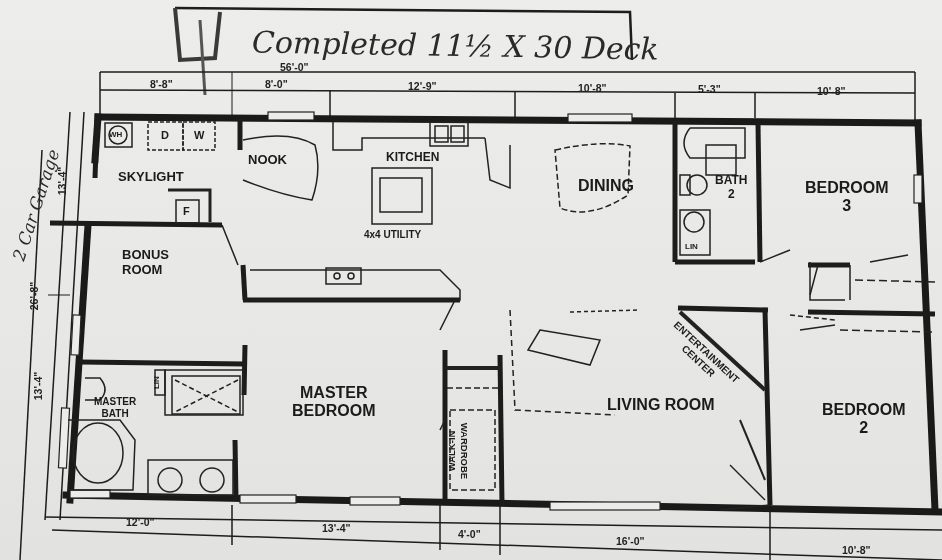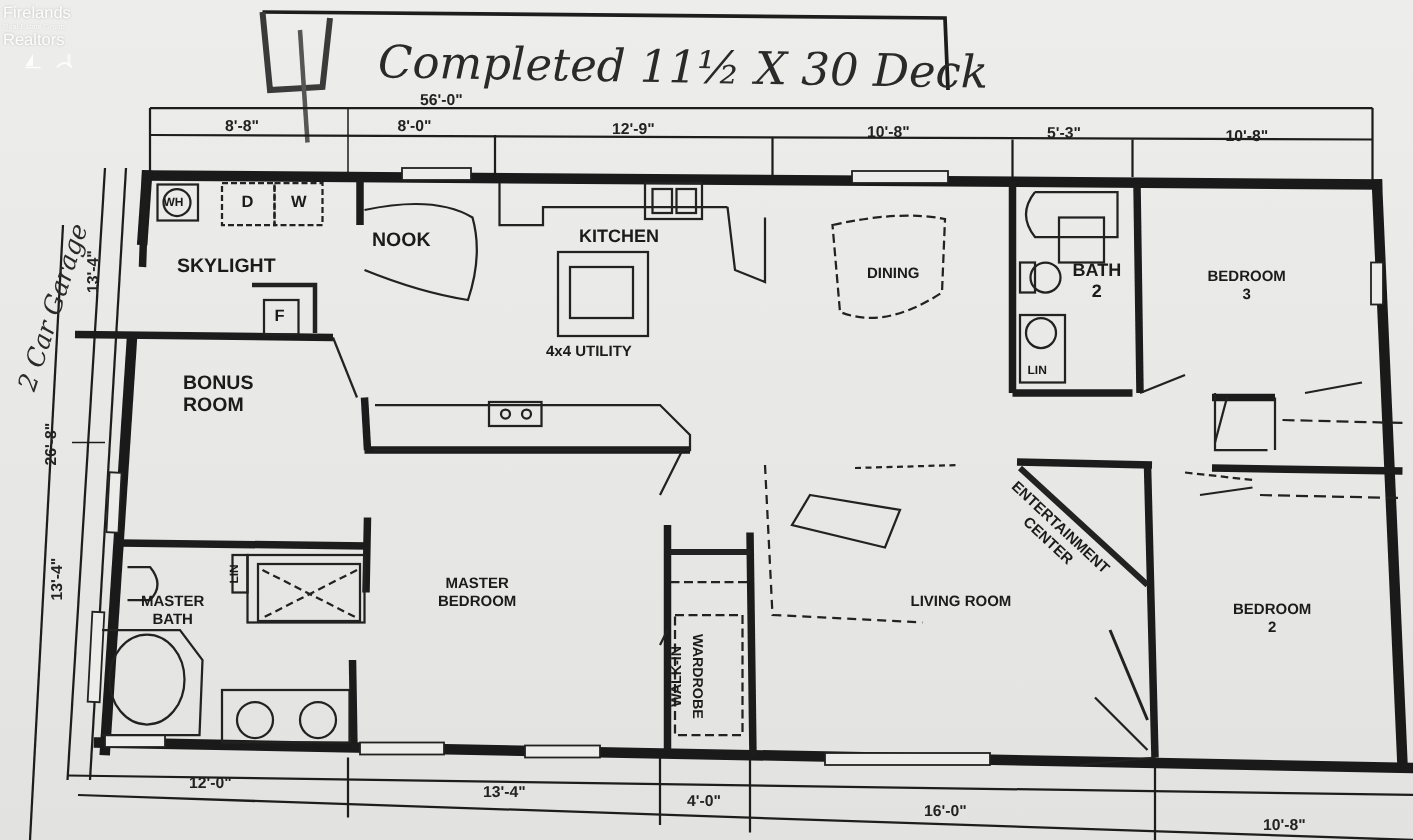--- a/index.html
+++ b/index.html
@@ -1,50 +1,31 @@
 <!DOCTYPE html>
 <html><head>
 <meta charset="utf-8">
 <style>
   html, body { margin:0; padding:0; }
   body { width:942px; height:560px; overflow:hidden; background:#e9e9e7; font-family:"Liberation Sans", sans-serif; }
   .stage { position:relative; width:942px; height:560px; background:linear-gradient(180deg,#ededeb 0%,#e7e7e5 60%,#e2e2e0 100%); }
   svg.plan { position:absolute; left:0; top:0; }
   .lbl { position:absolute; font-family:"Liberation Sans", sans-serif; font-weight:bold; color:#1b1b1b; text-align:center; line-height:1.15; white-space:nowrap; }
-  .room { font-size:10px; }
+  .room { font-size:16px; }
   .small { font-size:11px; }
   .dim { font-size:10.5px; font-weight:bold; color:#222; }
   .logo { position:absolute; left:2px; top:3px; color:#fff; font-size:11px; line-height:12px; text-shadow:0 0 2px rgba(0,0,0,.25); opacity:.9; }
   .logo .sub { font-size:5px; display:block; line-height:6px; opacity:.8; }
   .hand { position:absolute; font-family:"DejaVu Serif", serif; font-style:italic; color:#2a2a2a; white-space:nowrap; }
 </style>
 </head>
 <body>
 
 <div class="stage">
 
-  <div class="logo">
-    <span>Firelands</span>
-    <span class="sub">Real Estate Group</span>
-    <span>Realtors</span>
-    <div style="display:flex;gap:8px;margin-left:14px;margin-top:2px;">
-      <span>
-        <svg width="12" height="12" viewBox="0 0 12 12">
-            <path d="M6 1 L6 9 L1 9 Z" fill="#fff"></path>
-            <path d="M1 10 H11" stroke="#fff" stroke-width="1"></path>
-          </svg>
-      </span>
-      <span>
-        <svg width="14" height="14" viewBox="0 0 14 14">
-            <path d="M2 10 Q7 4 12 10" stroke="#fff" fill="none" stroke-width="1.2"></path>
-            <rect x="9" y="1" width="2" height="8" fill="#fff" opacity=".7"></rect>
-          </svg>
-      </span>
-    </div>
-  </div>
 
   <svg class="plan" width="942" height="560" viewBox="0 0 942 560">
     <g stroke="#1d1d1d" fill="none">
 
       <path d="M175 8 L630 12 L632 60" stroke-width="2.5"></path>
       <path d="M175 8 L180 60 L215 58 L220 12" stroke-width="4" stroke="#3a3a3a"></path>
       <path d="M200 20 L205 95" stroke-width="3" stroke="#555"></path>
 
       <path d="M42 150 L20 560" stroke-width="1.5"></path>
 

